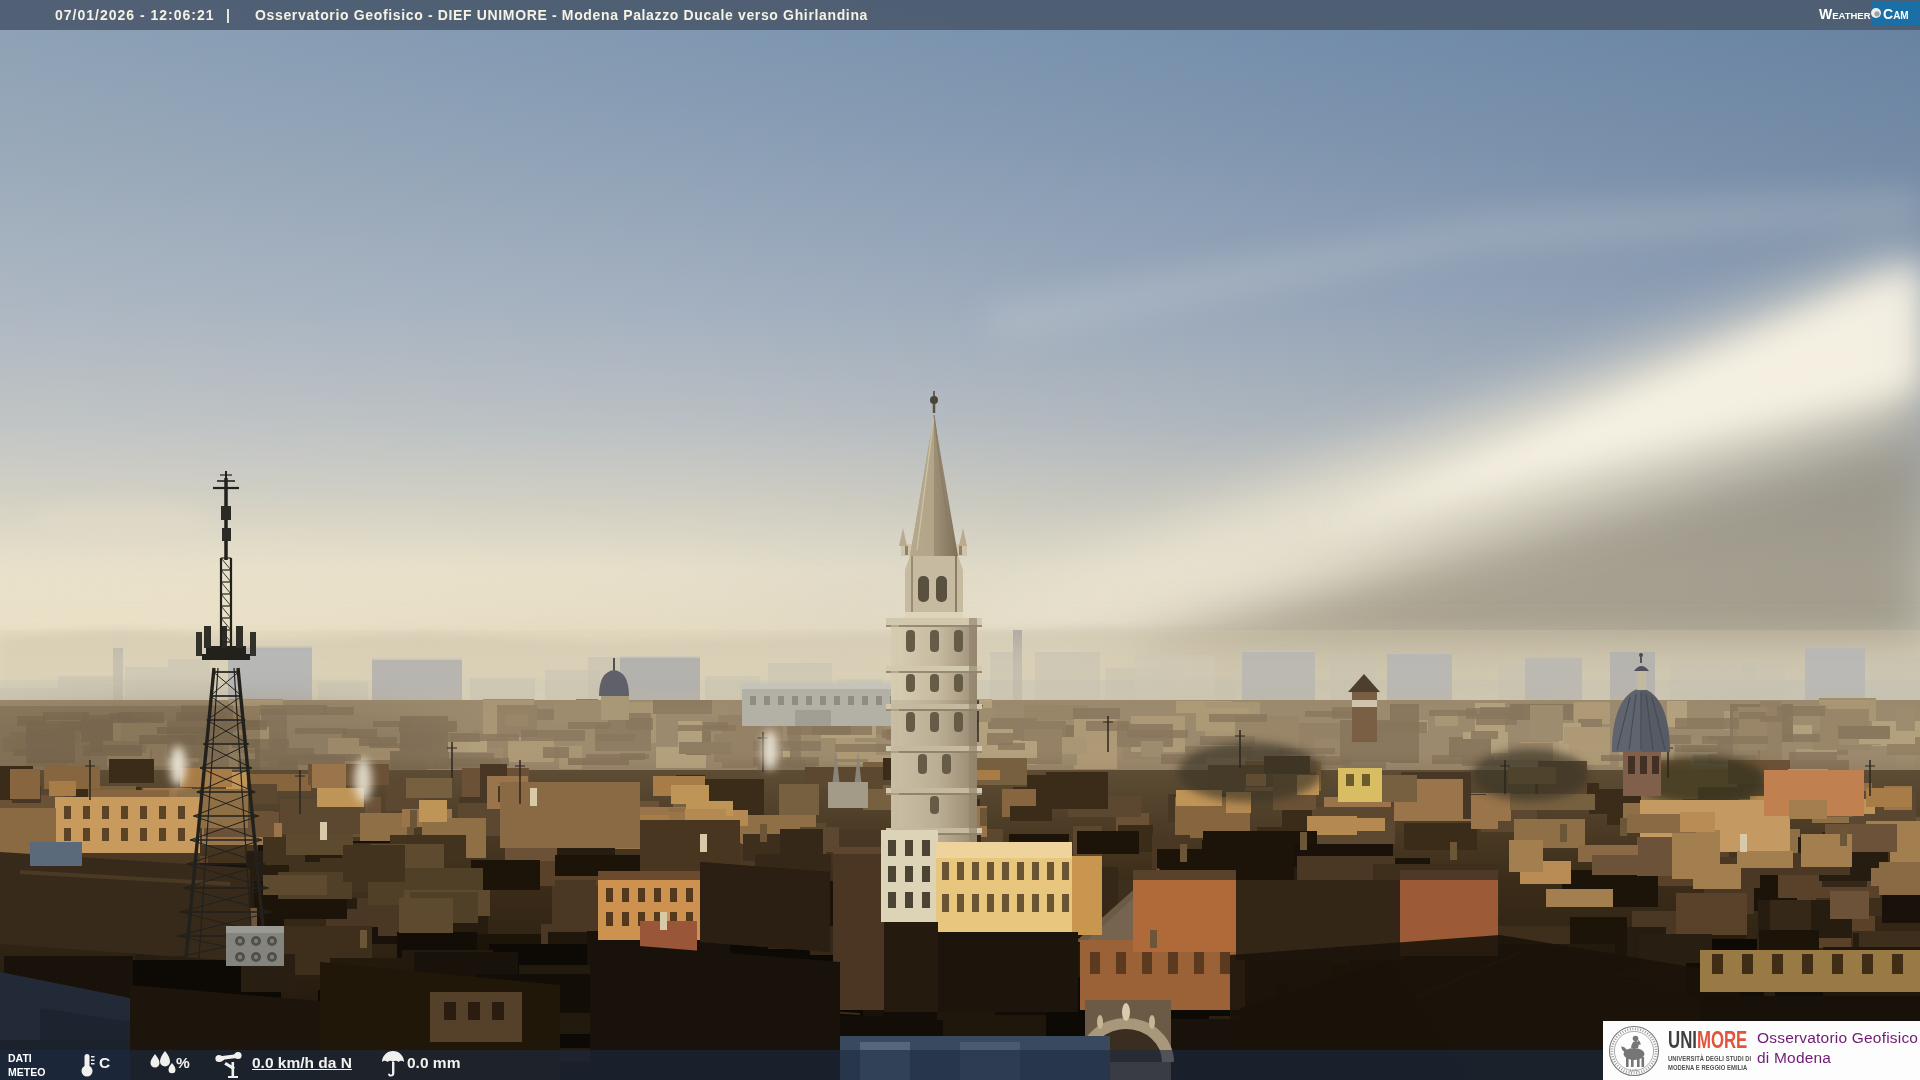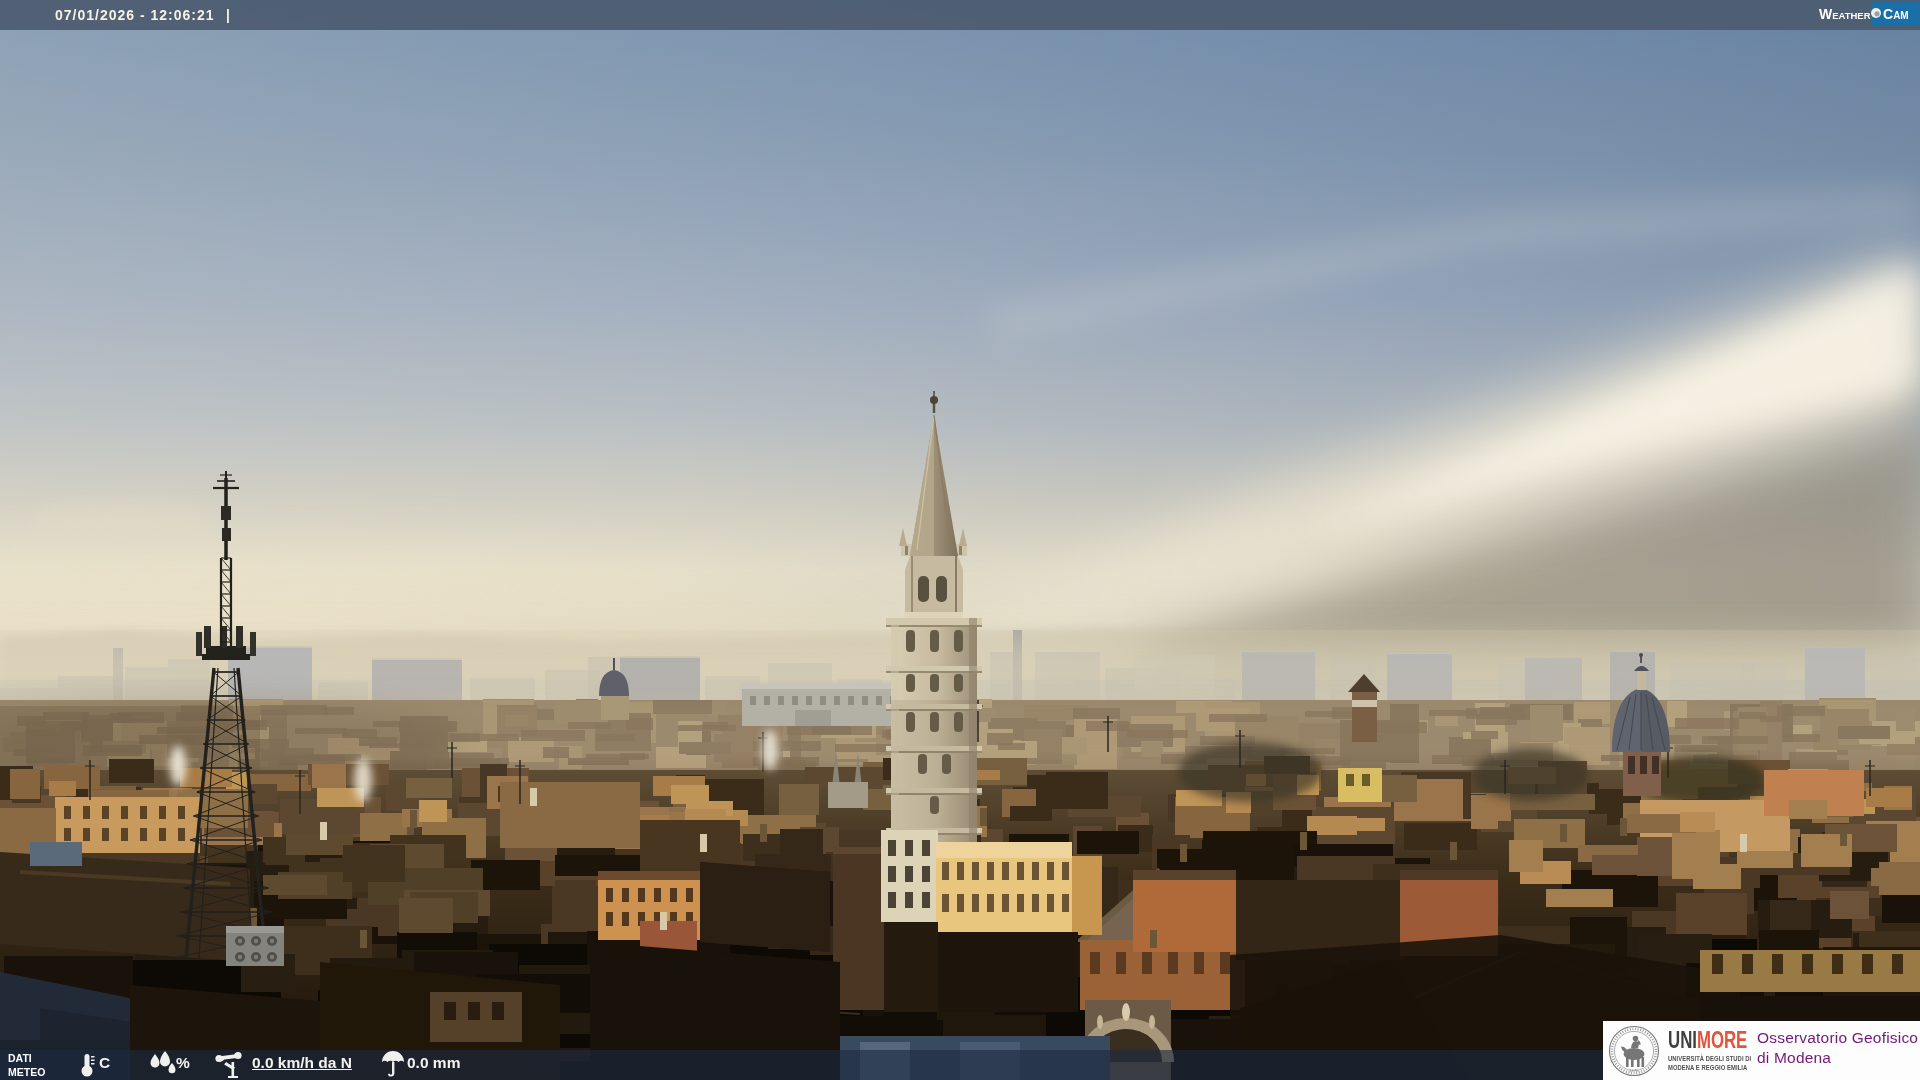--- a/index.html
+++ b/index.html
@@ -1188,20 +1188,21 @@
 <rect x="1062" y="894" width="7" height="18" fill="#6b5433"></rect>
 <rect x="1072" y="856" width="30" height="79" fill="#c9964f"></rect>
 <polygon points="700,862 830,872 830,952 700,942" fill="#2a1f12"></polygon>
 <polygon points="590,942 840,962 840,1080 590,1080" fill="#19120a"></polygon>
 <rect x="884" y="922" width="54" height="90" fill="#241a0e"></rect>
 <rect x="938" y="932" width="140" height="80" fill="#1d150b"></rect>
 </svg>
 <div id="topbar"></div>
 <div class="tbt" style="left:55px;letter-spacing:1.0px;">07/01/2026 - 12:06:21</div>
 <div class="tbt" style="left:226px;">|</div>
+<div class="tbt" style="left:255px;letter-spacing:0.65px;">Osservatorio Geofisico - DIEF UNIMORE - Modena Palazzo Ducale verso Ghirlandina</div>
 <svg style="position:absolute;left:1816px;top:0px" width="104" height="28" viewBox="0 0 104 28">
 <rect x="56" y="2" width="48" height="24" fill="#1b6fa7"></rect>
 <text x="3" y="19" font-family="Liberation Sans,sans-serif" font-weight="bold" fill="#fff" font-size="14">W<tspan font-size="9.5">EATHER</tspan></text>
 <circle cx="60" cy="13" r="5" fill="#eeeeec"></circle>
       <circle cx="61" cy="13.8" r="2.6" fill="#9aa0a6"></circle>
 <text x="67" y="19" font-family="Liberation Sans,sans-serif" font-weight="bold" fill="#fff" font-size="14">C<tspan font-size="10">AM</tspan></text>
 </svg>
 <div id="botbar"></div>
 <div id="dati">DATI<br>METEO</div>
 <svg style="position:absolute;left:0px;top:1050px" width="470" height="32" viewBox="0 0 470 32">

